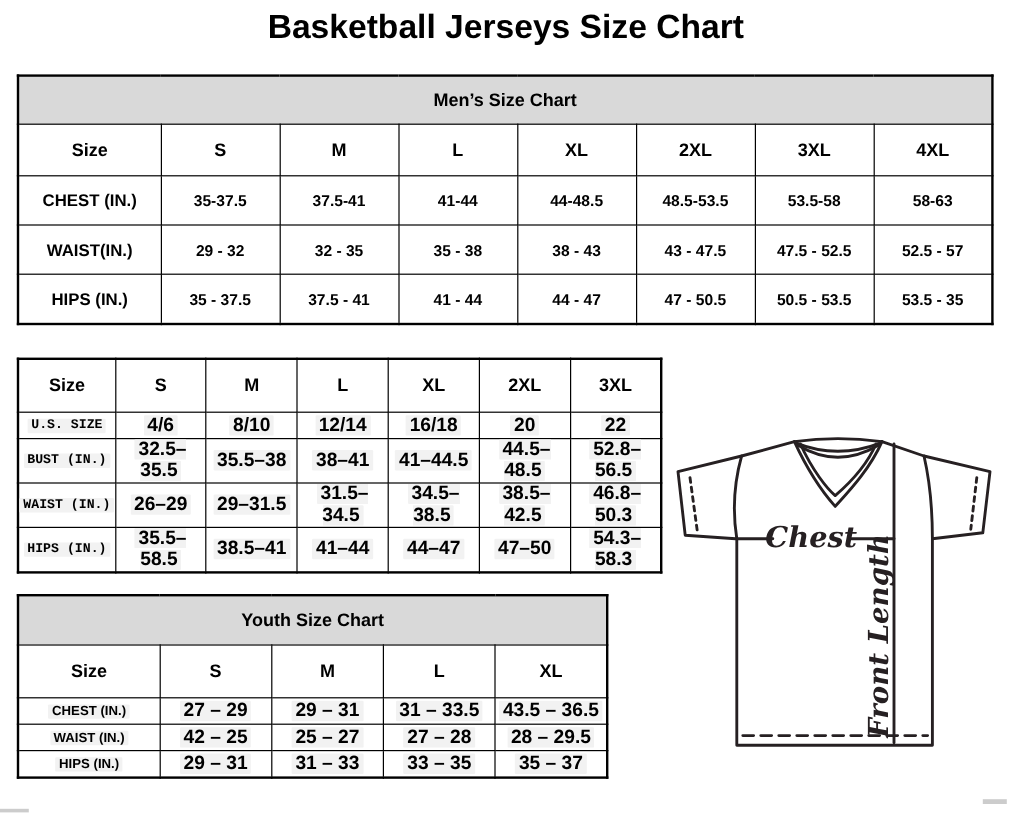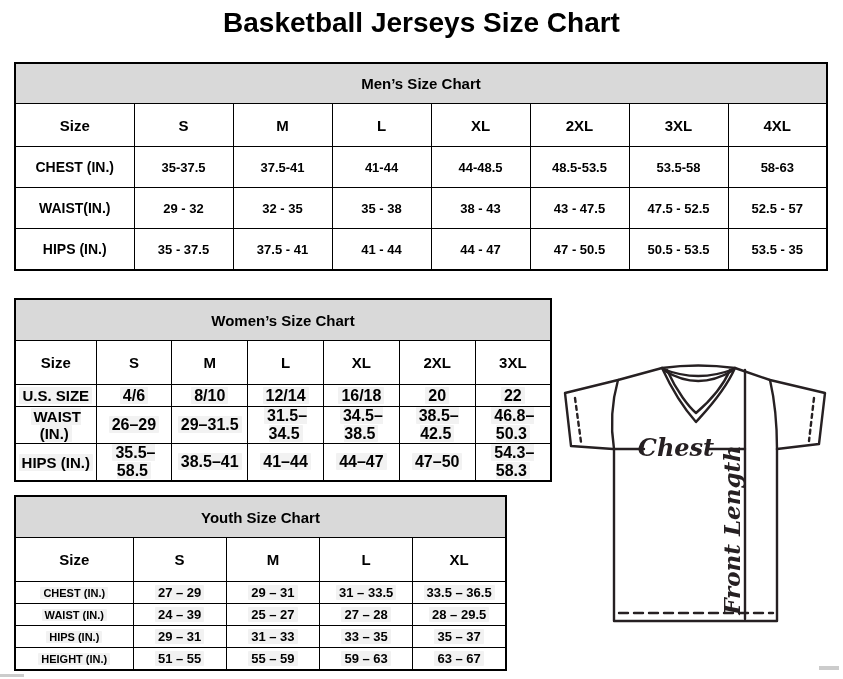--- a/index.html
+++ b/index.html
@@ -20,27 +20,27 @@
   #mens tr.cols th{height:42px;font-size:15px;}
   #mens tr.data th,#mens tr.data td{height:40px;font-size:13px;}
   #mens tr.data th{font-size:14px;}
   #mens .hl{background:transparent;padding:0;}
   
   #womens{left:14px;top:298px;width:538px;}
   #womens col.c-label{width:81px;}
   #womens tr.section th{height:40px;}
   #womens tr.cols th{height:43px;font-size:15px;}
   #womens tr.data th,#womens tr.data td{height:21px;font-size:16px;}
-  #womens tr.data th{font-size:15px;}
+  #womens tr.data th{font-size:11px;font-family:Liberation Mono, monospace;}
   
   #youth{left:14px;top:495px;width:493px;}
   #youth col.c-label{width:118px;}
   #youth tr.section th{height:40px;}
   #youth tr.cols th{height:43px;font-size:15px;}
-  #youth tr.data th,#youth tr.data td{height:21px;font-size:13px;}
+  #youth tr.data th,#youth tr.data td{height:21px;font-size:16px;}
   #youth tr.data th{font-size:11px;}
   
   .diagram{position:absolute;left:556px;top:360px;width:285px;height:305px;}
   .diagram svg{display:block;}
   .measure-text{font-family:"DejaVu Serif",serif;font-style:italic;font-weight:bold;fill:#262022;}
   
   .frag{position:absolute;background:#cccccc;}
   .frag.left{left:0;top:674px;width:24px;height:3px;}
   .frag.right{left:819px;top:666px;width:20px;height:4px;}
 </style>
@@ -102,42 +102,48 @@
         </tr>
       </tbody>
     </table>
 
   <table class="tbl" id="womens">
     <colgroup>
         <col class="c-label">
         <col span="6">
       </colgroup>
   <tbody>
-        <tr class="section">
-          <th colspan="7">Women’s Size Chart</th>
-        </tr>
         <tr class="cols">
           <th>Size</th>
           <th>S</th>
           <th>M</th>
           <th>L</th>
           <th>XL</th>
           <th>2XL</th>
           <th>3XL</th>
         </tr>
         <tr class="data">
           <th><span class="hl">U.S. SIZE</span></th>
           <td><span class="hl">4/6</span></td>
           <td><span class="hl">8/10</span></td>
           <td><span class="hl">12/14</span></td>
           <td><span class="hl">16/18</span></td>
           <td><span class="hl">20</span></td>
           <td><span class="hl">22</span></td>
         </tr>
         <tr class="data">
+          <th><span class="hl">BUST (IN.)</span></th>
+          <td><span class="hl">32.5–35.5</span></td>
+          <td><span class="hl">35.5–38</span></td>
+          <td><span class="hl">38–41</span></td>
+          <td><span class="hl">41–44.5</span></td>
+          <td><span class="hl">44.5–48.5</span></td>
+          <td><span class="hl">52.8–56.5</span></td>
+        </tr>
+        <tr class="data">
           <th><span class="hl">WAIST (IN.)</span></th>
           <td><span class="hl">26–29</span></td>
           <td><span class="hl">29–31.5</span></td>
           <td><span class="hl">31.5–34.5</span></td>
           <td><span class="hl">34.5–38.5</span></td>
           <td><span class="hl">38.5–42.5</span></td>
           <td><span class="hl">46.8–50.3</span></td>
         </tr>
         <tr class="data">
           <th><span class="hl">HIPS (IN.)</span></th>
@@ -165,42 +171,35 @@
           <th>S</th>
           <th>M</th>
           <th>L</th>
           <th>XL</th>
         </tr>
         <tr class="data">
           <th><span class="hl">CHEST (IN.)</span></th>
           <td><span class="hl">27 – 29</span></td>
           <td><span class="hl">29 – 31</span></td>
           <td><span class="hl">31 – 33.5</span></td>
-          <td><span class="hl">33.5 – 36.5</span></td>
+          <td><span class="hl">43.5 – 36.5</span></td>
         </tr>
         <tr class="data">
           <th><span class="hl">WAIST (IN.)</span></th>
-          <td><span class="hl">24 – 39</span></td>
+          <td><span class="hl">42 – 25</span></td>
           <td><span class="hl">25 – 27</span></td>
           <td><span class="hl">27 – 28</span></td>
           <td><span class="hl">28 – 29.5</span></td>
         </tr>
         <tr class="data">
           <th><span class="hl">HIPS (IN.)</span></th>
           <td><span class="hl">29 – 31</span></td>
           <td><span class="hl">31 – 33</span></td>
           <td><span class="hl">33 – 35</span></td>
           <td><span class="hl">35 – 37</span></td>
-        </tr>
-        <tr class="data">
-          <th><span class="hl">HEIGHT (IN.)</span></th>
-          <td><span class="hl">51 – 55</span></td>
-          <td><span class="hl">55 – 59</span></td>
-          <td><span class="hl">59 – 63</span></td>
-          <td><span class="hl">63 – 67</span></td>
         </tr>
       </tbody>
     </table>
 
   <div class="diagram">
     <svg viewBox="0 0 285 305" width="285" height="305" xmlns="http://www.w3.org/2000/svg">
       <g fill="none" stroke="#262022" stroke-width="2.4" stroke-linejoin="round" stroke-linecap="round">
 
         <path d="M106,8 L62,20 L9,33 L15,86 L57,89"></path>
 

